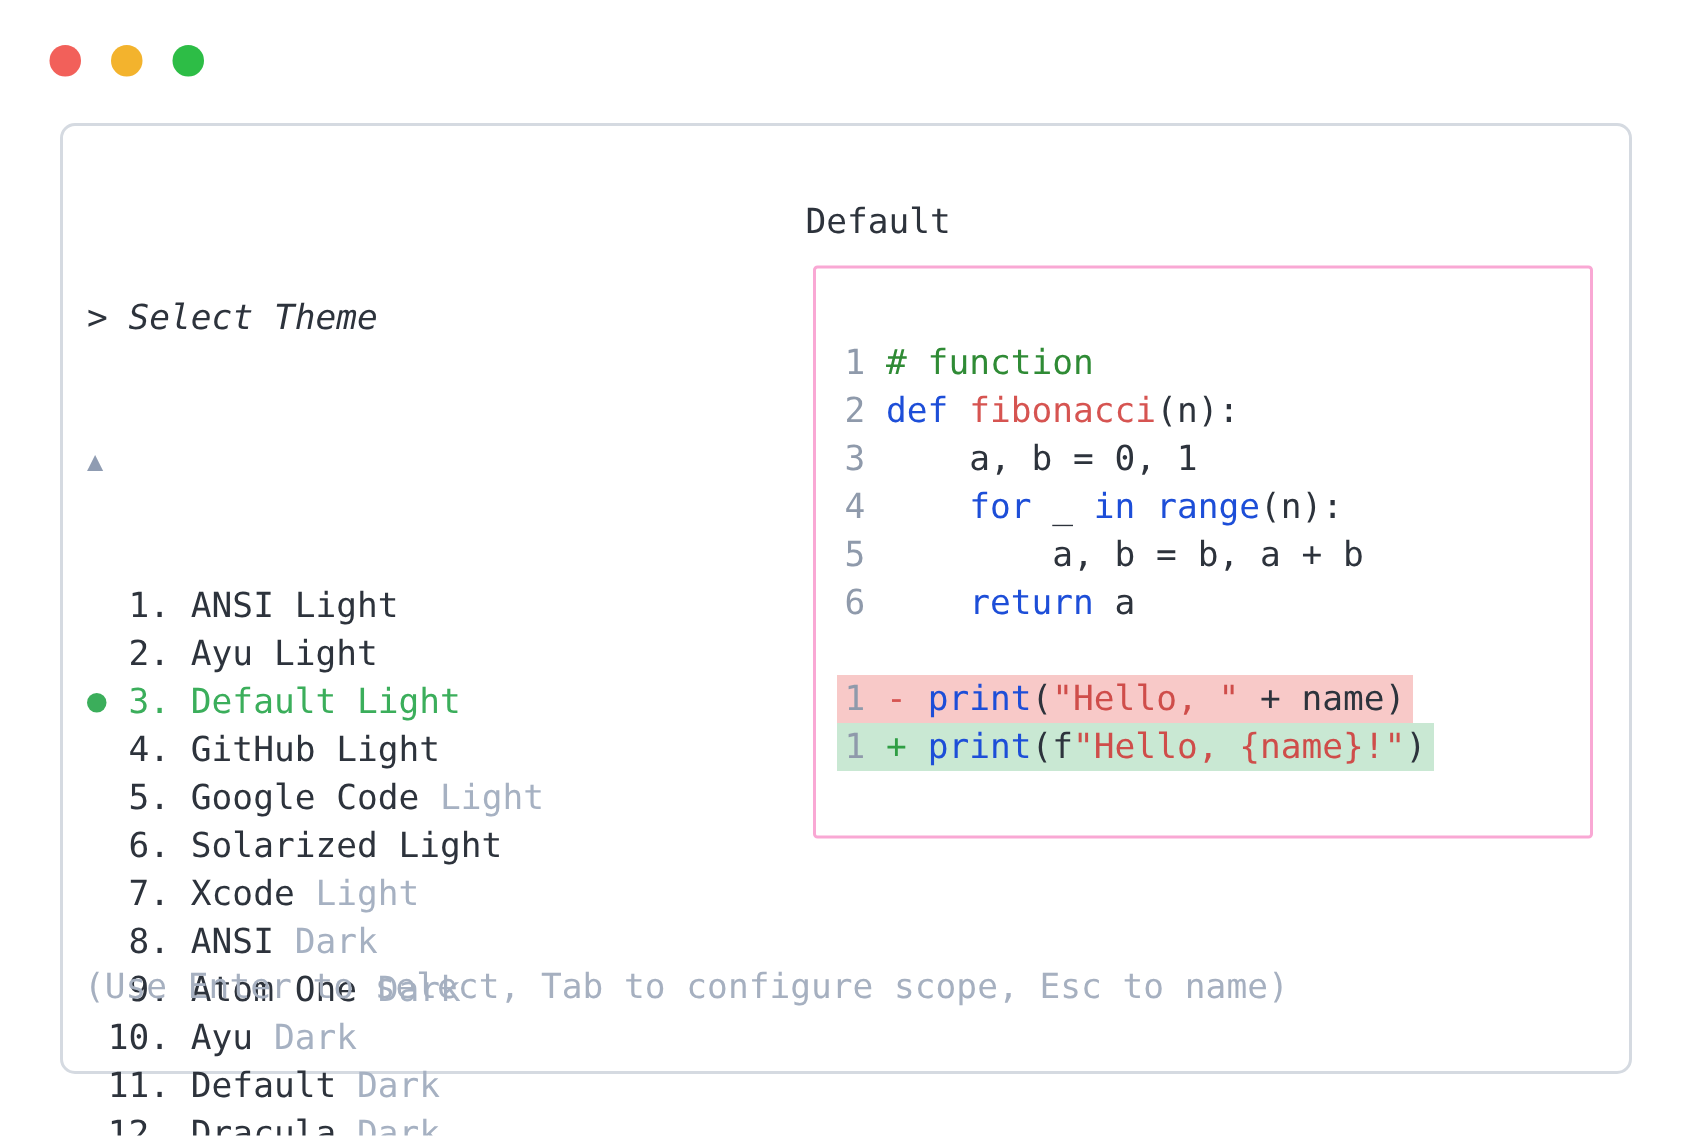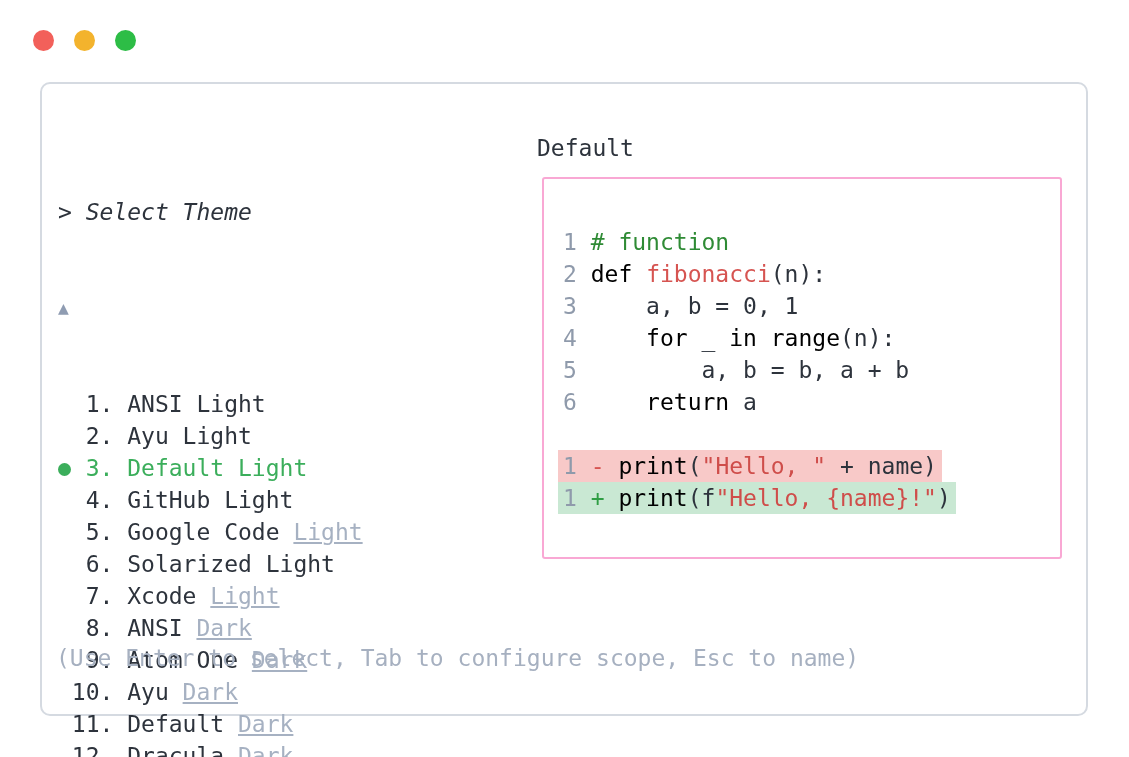--- a/index.html
+++ b/index.html
@@ -36,21 +36,21 @@
 
   .theme-row { height: 32px; }
   .bullet { display: inline-block; width: 1ch; }
   .theme-row.selected .bullet::before {
     content: ""; display: inline-block;
     width: 13px; height: 13px; border-radius: 50%;
     background: #3bae5b;
   }
   .num { display: inline-block; width: 3ch; text-align: right; }
   .item-name { margin-left: 1ch; }
-  .item-variant { margin-left: 1ch; color: #a6b1c2; text-decoration: underline; }
+  .item-variant { margin-left: 1ch; color: #a6b1c2; }
   .theme-row.selected .num,
   .theme-row.selected .item-name,
   .theme-row.selected .item-variant { color: #3bae5b; }
 
   
   .hint {
     position: absolute; left: 14px; top: 558px;
     font-size: 23px; line-height: 32px;
     color: #a6b0c0; white-space: pre;
   }
@@ -68,21 +68,21 @@
     padding: 47px 0 0 19px;
     overflow: hidden;
   }
   .code {
     font-size: 23px; line-height: 32px;
     white-space: pre; color: #2d333c;
   }
   .code-line { height: 32px; }
   .ln { color: #8f9aab; }
   .tok-plain { color: #2d333c; }
-  .tok-keyword { color: #000000; }
+  .tok-keyword { color: #1d4ed8; }
   .tok-function { color: #d65451; }
   .tok-string { color: #cf4d4a; }
   .tok-comment { color: #2f8b35; }
   .tok-minus { color: #d65451; }
   .tok-plus { color: #2f9e44; }
   .hl { display: inline-block; line-height: 32px; padding: 0 5px; margin-left: -5px; }
   .hl.removed { background: #f8c9c8; }
   .hl.added { background: #c9e8d3; }
 </style>
 </head>

